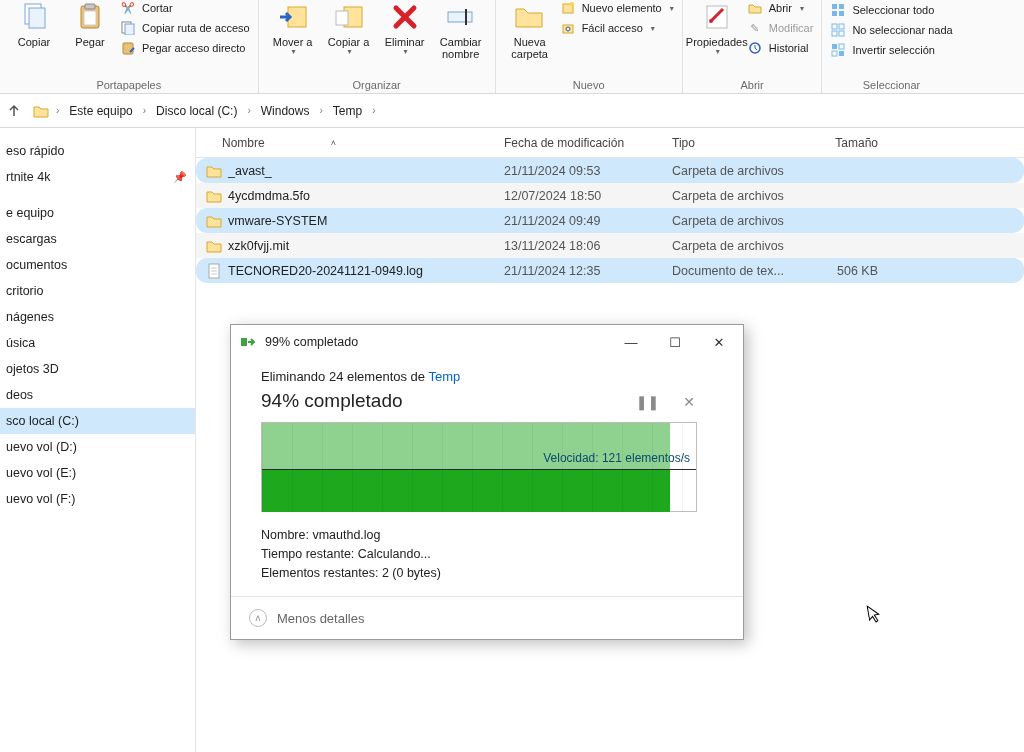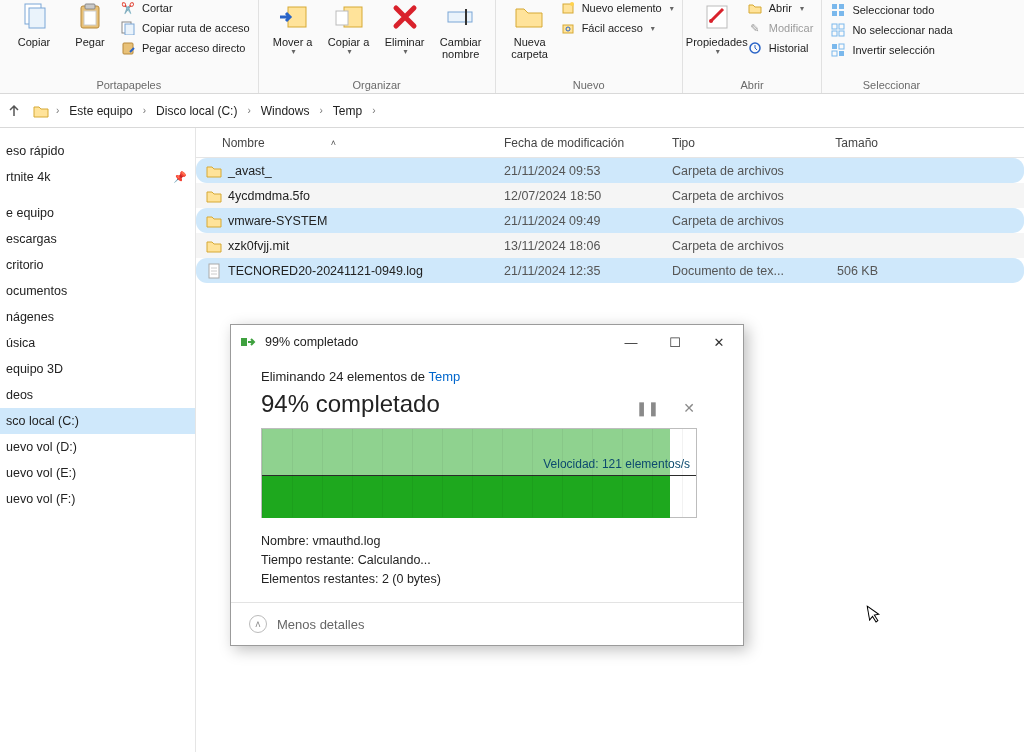--- a/index.html
+++ b/index.html
@@ -170,21 +170,21 @@
     align-items: center;
     padding: 0 2px 0 10px;
     font-size: 12.5px;
   }
   .dlg-titlebar .t-icon { width:16px; height:16px; margin-right:8px; display:inline-flex; align-items:center; justify-content:center;}
   .dlg-titlebar .t-text { flex:1; }
   .winbtn { width:44px; height:30px; display:flex; align-items:center; justify-content:center; font-size:13px; color:#333; }
   .dlg-body { padding: 10px 46px 14px 30px; }
   .dlg-line1 { font-size: 13px; margin-bottom: 6px; }
   .dlg-line1 .link { color:#0066cc; }
-  .dlg-percent { font-size: 24px; font-weight: 400; margin-bottom: 10px; }
+  .dlg-percent { font-size: 19px; font-weight: 400; margin-bottom: 10px; }
   .dlg-ctrls { float:right; display:flex; gap:24px; color:#8a8a8a; font-size:14px; margin-top:-28px; margin-right:2px;}
   .progress-wrap {
     border: 1px solid #bdbdbd;
     height: 90px;
     position: relative;
     margin-bottom: 14px;
     background: #fff;
   }
   .pg-top {
     position:absolute; left:0; top:0; height: 46px;
@@ -475,33 +475,33 @@
         <span class="pin-icon">📌</span>
       </div>
     <div style="height:10px"></div>
     <div class="item">
         <span>e equipo</span>
       </div>
     <div class="item">
         <span>escargas</span>
       </div>
     <div class="item">
+        <span>ocumentos</span>
+      </div>
+    <div class="item">
         <span>critorio</span>
       </div>
     <div class="item">
-        <span>ocumentos</span>
-      </div>
-    <div class="item">
         <span>nágenes</span>
       </div>
     <div class="item">
         <span>úsica</span>
       </div>
     <div class="item">
-        <span>equipo 3D</span>
+        <span>ojetos 3D</span>
       </div>
     <div class="item">
         <span>deos</span>
       </div>
     <div class="item selected">
         <span>sco local (C:)</span>
       </div>
     <div class="item">
         <span>uevo vol (D:)</span>
       </div>

